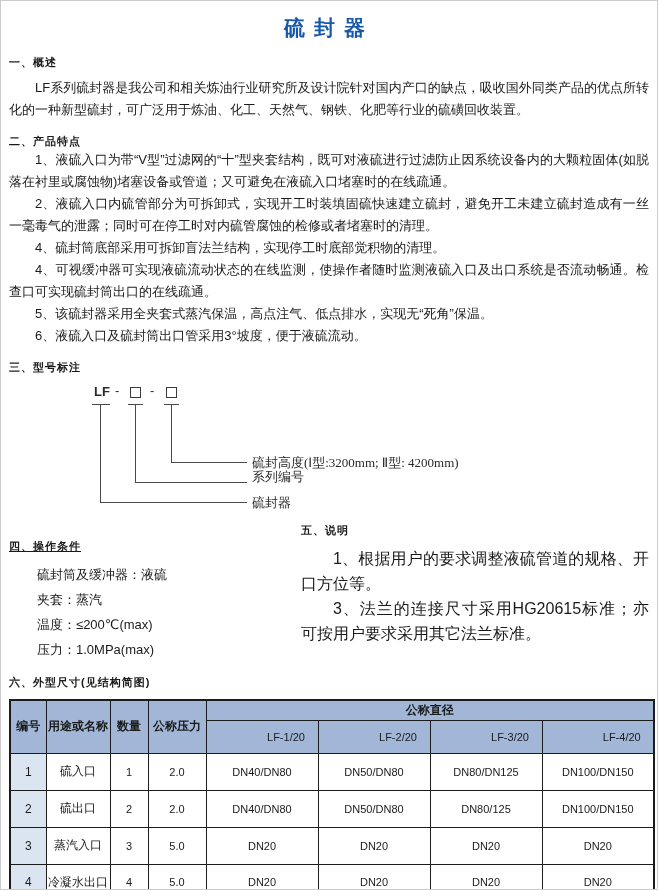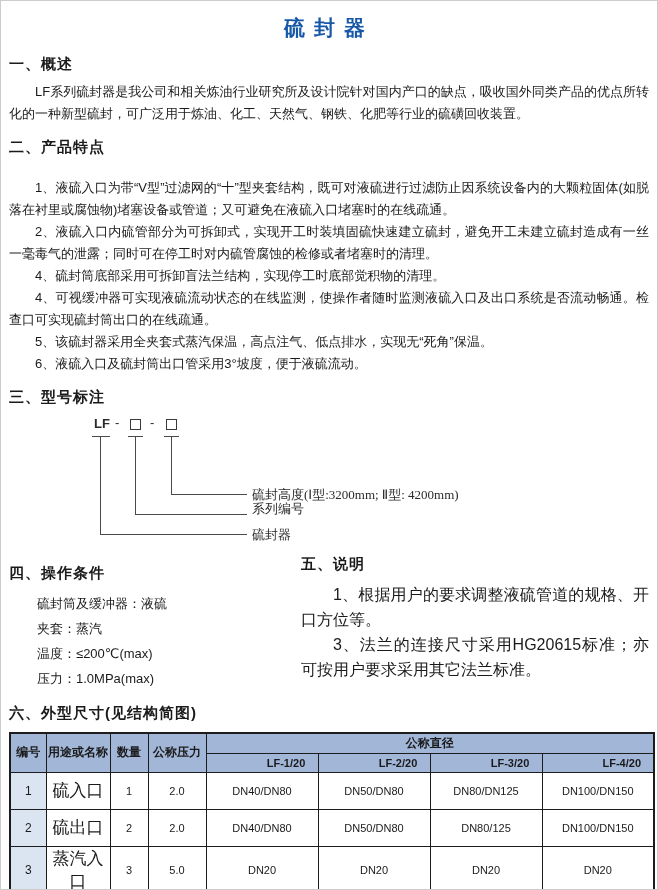--- a/index.html
+++ b/index.html
@@ -15,34 +15,34 @@
 
   .doc-title {
     text-align: center;
     color: #1657a7;
     font-size: 21px;
     font-weight: bold;
     letter-spacing: 9px;
     padding-top: 13px;
   }
   h2.sec {
-    font-size: 15px;
+    font-size: 11px;
     font-weight: bold;
     margin-top: 13px;
     letter-spacing: 1px;
   }
   p.para {
     font-size: 13px;
     line-height: 22px;
     text-indent: 2em;
     margin-top: 7px;
     text-align: justify;
   }
   .features p.para { margin-top: 0; }
-  .features { margin-top: 20px; }
+  .features { margin-top: 0; }
 
   
   .model-diagram { position: relative; height: 138px; margin-top: 4px; }
   .model-diagram .t { position: absolute; font-size: 13px; color: #2a2a2a; }
   .mbox {
     position: absolute; width: 11px; height: 11px;
     border: 1px solid #3a3a3a; background: #fff;
   }
   .mline { position: absolute; background: #4a4a4a; }
   .mlabel { position: absolute; font-size: 13px; color: #2a2a2a; white-space: nowrap; }
@@ -69,24 +69,24 @@
     text-align: center;
     vertical-align: middle;
     overflow: hidden;
   }
   table.dims thead th {
     background: #a2b7d8;
     font-size: 12px;
     font-weight: bold;
     height: 20px;
   }
-  table.dims thead tr.models th { font-weight: bold; font-size: 11px; height: 19px; padding-left: 48px; }
+  table.dims thead tr.models th { font-weight: normal; font-size: 11px; height: 33px; padding-left: 48px; }
   table.dims td { font-size: 11px; height: 37px; background: #ffffff; }
   table.dims td.no { background: #dbe4f1; font-size: 12px; }
-  table.dims td.name { font-size: 17px; }
+  table.dims td.name { font-size: 12px; }
 </style>
 </head>
 <body>
 
 <div class="content">
 
   <div class="doc-title">硫封器</div>
 
   <h2 class="sec">一、概述</h2>
   <p class="para">LF系列硫封器是我公司和相关炼油行业研究所及设计院针对国内产口的缺点，吸收国外同类产品的优点所转化的一种新型硫封，可广泛用于炼油、化工、天然气、钢铁、化肥等行业的硫磺回收装置。</p>
@@ -122,21 +122,21 @@
     <span class="mline" style="left:126px; top:103px; width:112px; height:1px;"></span>
     <span class="mline" style="left:91px;  top:123px; width:147px; height:1px;"></span>
 
     <span class="mlabel" style="left:243px; top:75px;font-family:Liberation Serif, serif;">硫封高度(Ⅰ型:3200mm; Ⅱ型: 4200mm)</span>
     <span class="mlabel" style="left:243px; top:89px;">系列编号</span>
     <span class="mlabel" style="left:243px; top:115px;">硫封器</span>
   </div>
 
   <div class="two-col">
     <div class="col-left">
-      <h2 class="sec" style="margin-top:9px;">四、操作条件</h2>
+      <h2 class="sec" style="margin-top:16px;text-decoration:underline;">四、操作条件</h2>
       <div class="cond-list">
         <div>硫封筒及缓冲器：液硫</div>
         <div>夹套：蒸汽</div>
         <div>温度：≤200℃(max)</div>
         <div>压力：1.0MPa(max)</div>
       </div>
     </div>
     <div class="col-right">
       <h2 class="sec" style="margin-top:0;">五、说明</h2>
       <div class="note-list">

